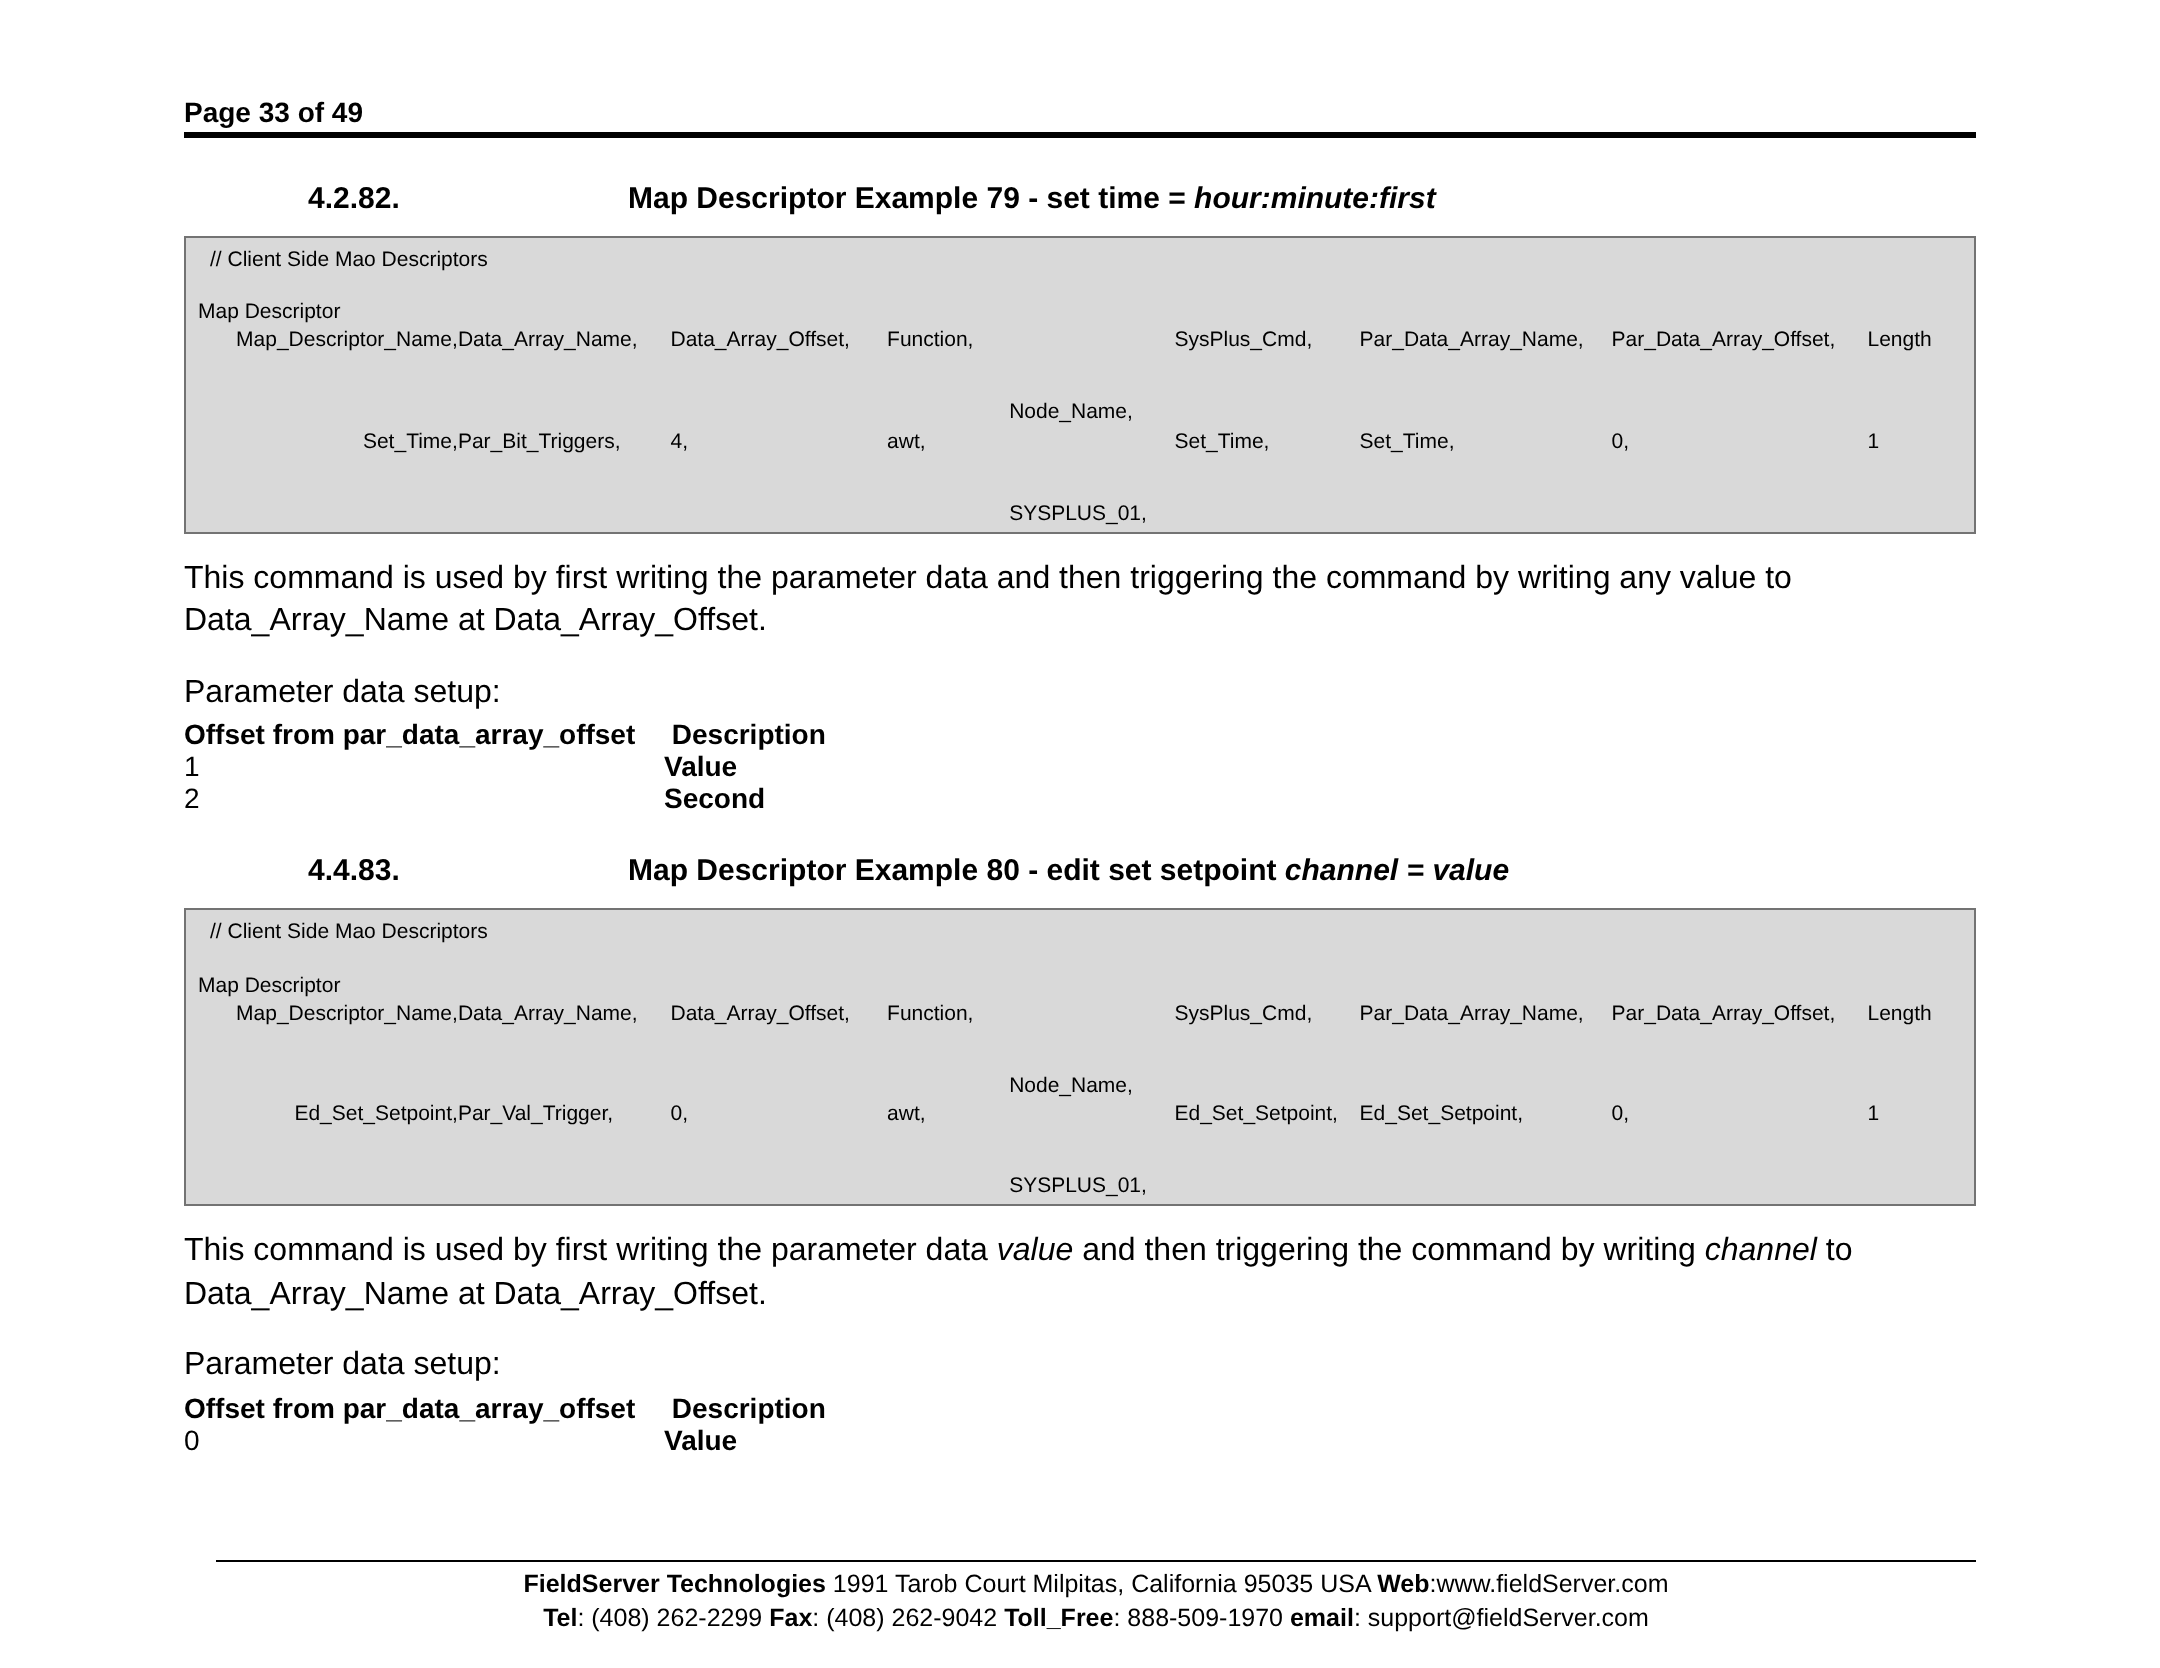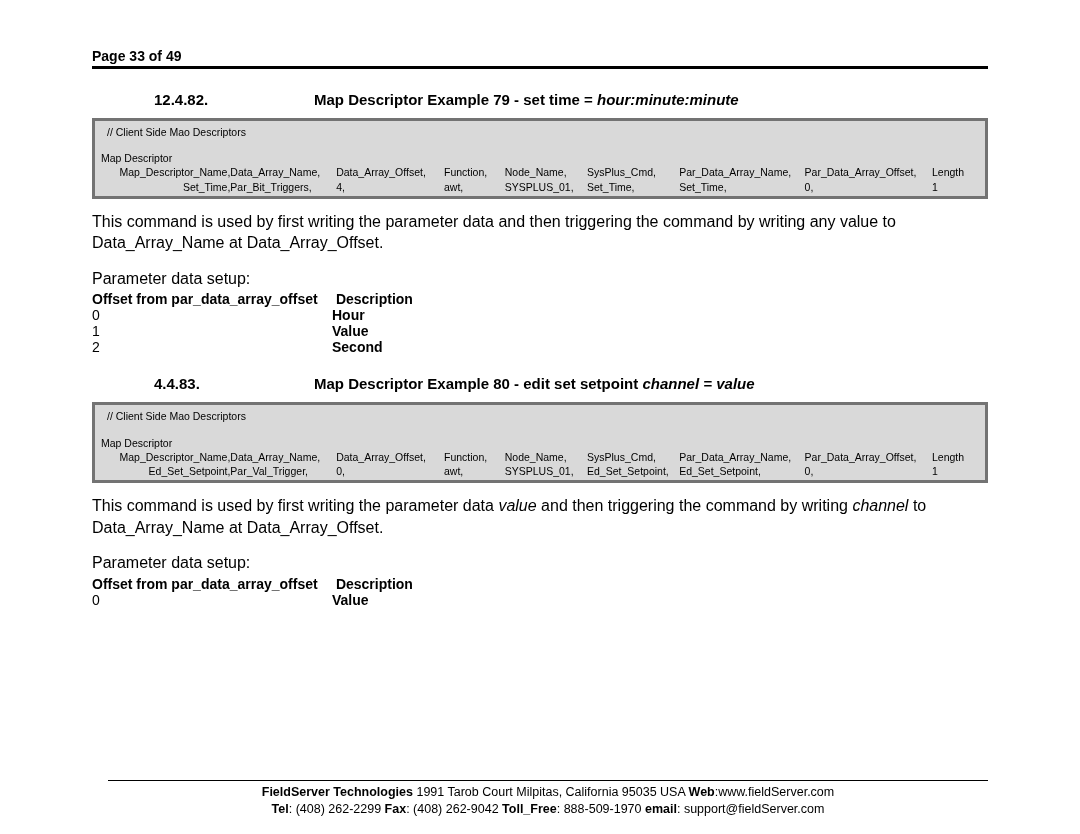--- a/index.html
+++ b/index.html
@@ -29,39 +29,39 @@
     margin: 4px 0 10px 0;
   }
   .section-heading .num {
     display: inline-block;
     width: 160px;
     padding-left: 62px;
   }
   .italic { font-style: italic; }
   .code-block {
     background: #d9d9d9;
-    border: 3px solid #737373;
+    border: 1px solid #737373;
     font-size: 10.5px;
     padding: 4px 6px 2px 6px;
     line-height: 1.35;
     margin-bottom: 12px;
   }
   .code-block .comment {
     padding-left: 6px;
   }
   .code-block .blank { height: 12px; }
   .code-block .row {
     display: flex;
     white-space: nowrap;
   }
   .code-block .c1 { width: 132px; text-align: right; }
   .code-block .c2 { width: 108px; }
   .code-block .c3 { width: 110px; }
   .code-block .c4 { width: 62px; }
-  .code-block .c5 { width: 84px; }
+  .code-block .c5 { width: 84px; margin-top: 36px; }
   .code-block .c6 { width: 94px; }
   .code-block .c7 { width: 128px; }
   .code-block .c8 { width: 130px; }
   .code-block .c9 { width: 48px; }
   .body-text {
     font-size: 16px;
     line-height: 1.35;
     margin-bottom: 14px;
   }
   .param-table {
@@ -89,21 +89,21 @@
 </style>
 </head>
 <body>
 
 <div class="page">
   <div class="header-bar">
     <span>Page 33 of 49</span>
   </div>
 
   <div class="section-heading">
-    <span class="num">12.4.82.</span><span>Map Descriptor Example 79 - set time = </span><span class="italic">hour:minute:minute</span>
+    <span class="num">4.2.82.</span><span>Map Descriptor Example 79 - set time = </span><span class="italic">hour:minute:first</span>
   </div>
 
   <div class="code-block">
     <div class="comment">//    Client Side Mao Descriptors</div>
     <div class="blank"></div>
     <div>Map Descriptor</div>
     <div class="row">
       <span class="c1">Map_Descriptor_Name,</span>
       <span class="c2">Data_Array_Name,</span>
       <span class="c3">Data_Array_Offset,</span>
@@ -128,21 +128,20 @@
   </div>
 
   <div class="body-text">This command is used by first writing the parameter data and then triggering the command by writing any value to Data_Array_Name at Data_Array_Offset.</div>
 
   <div class="body-text" style="margin-bottom:2px">Parameter data setup:</div>
   <div class="param-table">
     <div>
       <span class="col-a th">Offset from par_data_array_offset</span>
       <span class="th">Description</span>
     </div>
-    <div><span class="col-a">0</span><span class="col-b">Hour</span></div>
     <div><span class="col-a">1</span><span class="col-b">Value</span></div>
     <div><span class="col-a">2</span><span class="col-b">Second</span></div>
   </div>
 
   <div class="section-heading">
     <span class="num">4.4.83.</span><span>Map Descriptor Example 80 - edit set setpoint </span><span class="italic">channel = value</span>
   </div>
 
   <div class="code-block">
     <div class="comment">//    Client Side Mao Descriptors</div>

